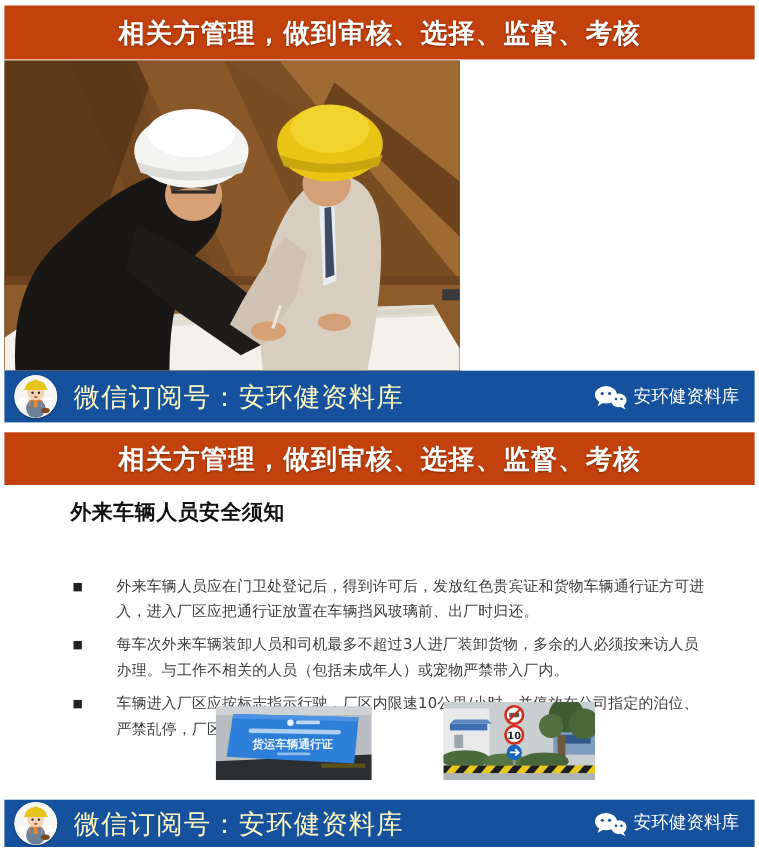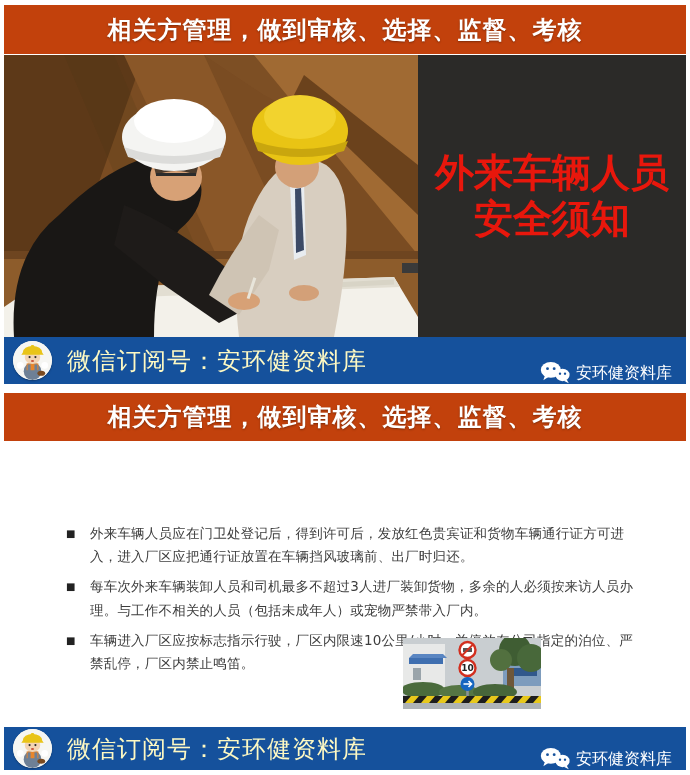--- a/index.html
+++ b/index.html
@@ -34,34 +34,34 @@
   }
   .footer-1{top:337px;height:47px;}
   .footer-2{top:727px;height:43px;}
   .avatar{
     width:39px;height:39px;border-radius:50%;background:#f6f6f3;margin-left:9px;flex:0 0 auto;
     overflow:hidden;box-shadow:0 1px 2px rgba(0,0,0,.3);
   }
   .footer-label{
     color:#fef9c3;font-size:24px;font-weight:400;margin-left:15px;letter-spacing:1px;white-space:nowrap;
   }
-  .footer-right{position:absolute;right:14px;top:0;bottom:0;display:flex;align-items:flex-end;gap:6px;}
+  .footer-right{position:absolute;right:14px;top:0;bottom:0;display:flex;align-items:center;gap:6px;}
   .wechat-name{color:#ffffff;font-size:16px;font-weight:400;white-space:nowrap;}
   
   .content{position:absolute;left:4px;top:441px;width:682px;height:286px;background:#ffffff;}
   .content-heading{
     position:absolute;left:60px;top:12px;color:#111111;font-size:19px;font-weight:700;letter-spacing:.5px;
   }
   .content-intro{
     position:absolute;left:62px;top:52px;color:#3d3d3d;font-size:13.5px;letter-spacing:.2px;
   }
   .bullet-list{position:absolute;left:62px;top:74px;width:578px;}
   .bullet{display:flex;margin-top:7px;color:#3d3d3d;font-size:13.5px;line-height:1.72;letter-spacing:.2px;}
   .bullet-marker{flex:0 0 auto;width:24px;font-size:10px;color:#222;padding-top:3px;}
-  .bullet-text{flex:1 1 auto;}
+  .bullet-text{flex:1 1 auto;margin-left:16px;}
   
   .inline-photo{position:absolute;overflow:hidden;}
   .photo-pass{left:192px;top:201px;width:142px;height:67px;}
   .photo-signs{left:399px;top:197px;width:138px;height:74px;}
   svg{display:block;}
 </style>
 </head>
 <body>
 
 <div class="page">
@@ -112,24 +112,20 @@
       <ellipse cx="296" cy="76" rx="48" ry="34" fill="#e9c414"></ellipse>
       <ellipse cx="296" cy="62" rx="36" ry="22" fill="#f2d32e"></ellipse>
       <path d="M250,86 q48,16 94,0 l-4,10 q-42,12 -86,0 Z" fill="#c9a60e"></path>
 
       <ellipse cx="240" cy="246" rx="16" ry="9" fill="#d7a176"></ellipse>
       <ellipse cx="300" cy="238" rx="15" ry="8" fill="#d3a078"></ellipse>
       <rect x="246" y="222" width="3" height="22" fill="#e8e5da" transform="rotate(18 247 233)"></rect>
     </svg>
   </div>
 
-  <div class="dark-panel">
-    <div class="overlay-line">外来车辆人员</div>
-    <div class="overlay-line">安全须知</div>
-  </div>
 
   <div class="footer footer-1">
     <div class="avatar">
       <svg width="39" height="39" viewBox="0 0 40 40">
         <circle cx="20" cy="20" r="20" fill="#f6f6f3"></circle>
         <ellipse cx="20" cy="31" rx="9" ry="9" fill="#6e8096"></ellipse>
         <rect x="14" y="23" width="12" height="7" fill="#e8862c"></rect>
         <rect x="15" y="24" width="3" height="9" fill="#6e8096"></rect>
         <rect x="22" y="24" width="3" height="9" fill="#6e8096"></rect>
         <circle cx="7.5" cy="25" r="3.4" fill="#ffffff"></circle>
@@ -157,36 +153,52 @@
       </svg>
       <span class="wechat-name">安环健资料库</span>
     </div>
   </div>
 
   <div class="banner banner-2">
     <span class="banner-title">相关方管理，做到审核、选择、监督、考核</span>
   </div>
 
   <div class="content">
+    <div class="content-heading">外来车辆人员安全须知</div>
 
     <div class="bullet-list">
       <div class="bullet">
         <span class="bullet-marker">■</span>
         <span class="bullet-text">外来车辆人员应在门卫处登记后，得到许可后，发放红色贵宾证和货物车辆通行证方可进入，进入厂区应把通行证放置在车辆挡风玻璃前、出厂时归还。</span>
       </div>
       <div class="bullet">
         <span class="bullet-marker">■</span>
         <span class="bullet-text">每车次外来车辆装卸人员和司机最多不超过3人进厂装卸货物，多余的人必须按来访人员办理。与工作不相关的人员（包括未成年人）或宠物严禁带入厂内。</span>
       </div>
       <div class="bullet">
         <span class="bullet-marker">■</span>
         <span class="bullet-text">车辆进入厂区应按标志指示行驶，厂区内限速10公里/小时，并停放在公司指定的泊位、严禁乱停，厂区内禁止鸣笛。</span>
       </div>
     </div>
 
+    <div class="inline-photo photo-pass">
+      <svg width="142" height="67" viewBox="0 0 142 67">
+        <rect x="0" y="0" width="142" height="67" fill="#b9bdc1"></rect>
+        <rect x="0" y="0" width="142" height="8" fill="#cfd3d6"></rect>
+        <polygon points="0,50 142,44 142,67 0,67" fill="#2b2e31"></polygon>
+        <polygon points="16,7 130,10 126,52 10,46" fill="#2e7fd9"></polygon>
+        <polygon points="16,7 130,10 129,14 15.6,11" fill="#4b93e4"></polygon>
+        <circle cx="68" cy="15" r="3" fill="#e8f1fb"></circle>
+        <rect x="73" y="13" width="22" height="3.4" rx="1.5" fill="#dce9f8" opacity="0.85"></rect>
+        <rect x="30" y="21" width="84" height="4" rx="2" fill="#cfe2f7" opacity="0.8" transform="rotate(1 72 23)"></rect>
+        <text x="70" y="38" text-anchor="middle" font-size="10.5" font-weight="bold" fill="#eef5fd" font-family="DejaVu Sans, Liberation Sans, sans-serif">货运车辆通行证</text>
+        <rect x="56" y="42" width="30" height="2.6" rx="1.2" fill="#bcd6f2" opacity="0.7"></rect>
+        <rect x="96" y="52" width="40" height="4" fill="#6a5a14" opacity="0.8"></rect>
+      </svg>
+    </div>
 
     <div class="inline-photo photo-signs">
       <svg width="138" height="71" viewBox="0 0 138 71">
         <rect x="0" y="0" width="138" height="71" fill="#c9ced1"></rect>
 
         <rect x="0" y="6" width="42" height="50" fill="#e8e9e8"></rect>
         <rect x="6" y="20" width="34" height="6" fill="#3f6fb0"></rect>
         <polygon points="6,20 44,20 40,16 10,16" fill="#5a86c2"></polygon>
         <rect x="10" y="30" width="8" height="12" fill="#9aa4aa"></rect>
         <rect x="100" y="26" width="38" height="22" fill="#7d9cbd"></rect>

